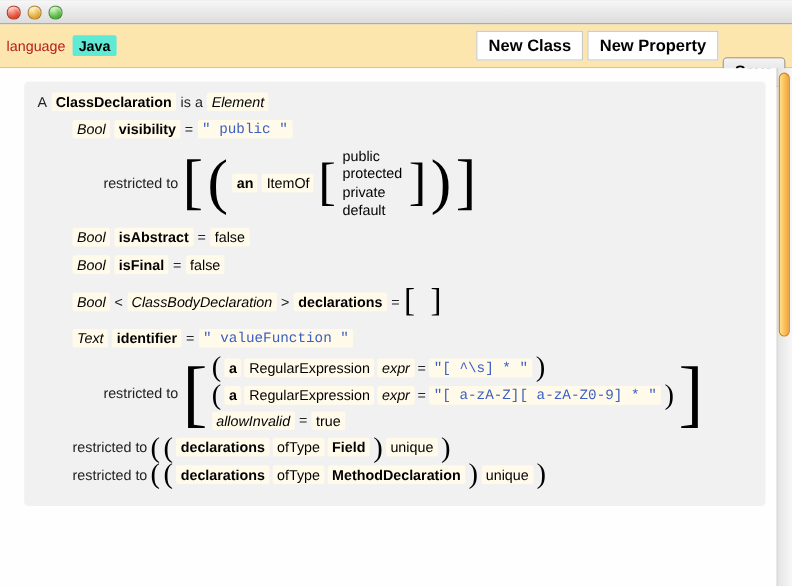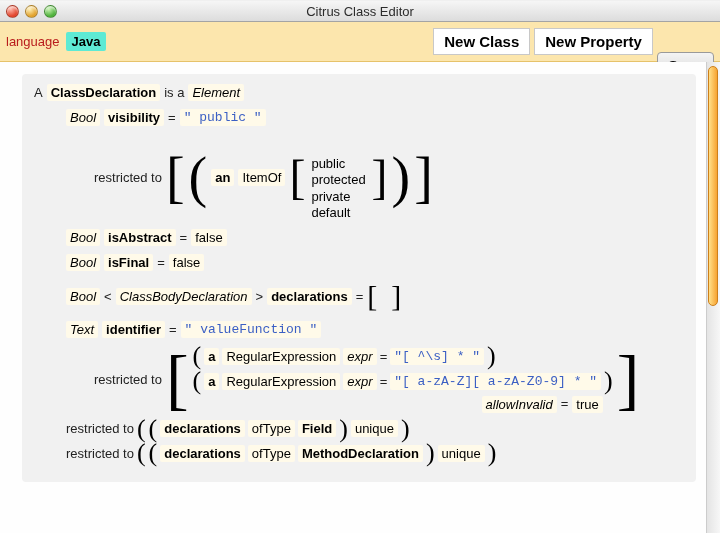--- a/index.html
+++ b/index.html
@@ -42,42 +42,41 @@
 
 .propline { margin: 8px 0 8px 32px; display: flex; align-items: center; flex-wrap: wrap; gap: 4px; }
 .firstline { margin: 0 0 8px 0; display: flex; align-items: center; flex-wrap: wrap; gap: 4px; }
 .constraintline { margin: 4px 0 4px 32px; display: flex; align-items: center; gap: 3px; }
 
 
 .restrictwrap { display: flex; align-items: center; margin: 2px 0 6px 60px; gap: 4px; }
 .bigbracket { font-size: 56px; line-height: 0.8; font-family: "Times New Roman",serif; font-weight: 300; }
 .midbracket { font-size: 48px; line-height: 0.8; font-family: "Times New Roman",serif; }
 .bigparen { font-size: 56px; line-height: 0.8; font-family: "Times New Roman",serif; }
-.col { display: flex; flex-direction: column; gap: 0; line-height: 1.25; margin-top: 22px; }
+.col { display: flex; flex-direction: column; gap: 0; line-height: 1.25; }
 .col .opt { padding: 0 2px; }
 .emptybracketbig { font-size: 30px; font-family: "Times New Roman",serif; letter-spacing: 14px; }
 
 
 .restrictwrap2 { display: flex; align-items: center; margin: 2px 0 6px 60px; gap: 4px; }
 .bigbracket2 { font-size: 68px; line-height: 0.78; font-family: "Times New Roman",serif; font-weight: 300; }
 .innerstack { display: flex; flex-direction: column; gap: 4px; }
 .regline { display: flex; align-items: center; gap: 3px; }
 .smparen { font-size: 26px; font-family: "Times New Roman",serif; line-height: 0.8; }
-.tailline { display: flex; justify-content: flex-end; padding-right: 10px; }
+.tailline { display: flex; padding-right: 10px; }
 </style>
 </head>
 <body>
 
 <div class="titlebar">
   <div class="traffic">
     <div class="tl red"></div>
     <div class="tl yellow"></div>
     <div class="tl green"></div>
   </div>
-  <div class="title">Citrus Class Editor</div>
 </div>
 
 <div class="toolbar">
   <span class="langlabel">language</span>
   <span class="langval">Java</span>
   <span class="spacer"></span>
   <button class="btn">New Class</button>
   <button class="btn">New Property</button>
   <button class="btn save">Save</button>
 </div>

